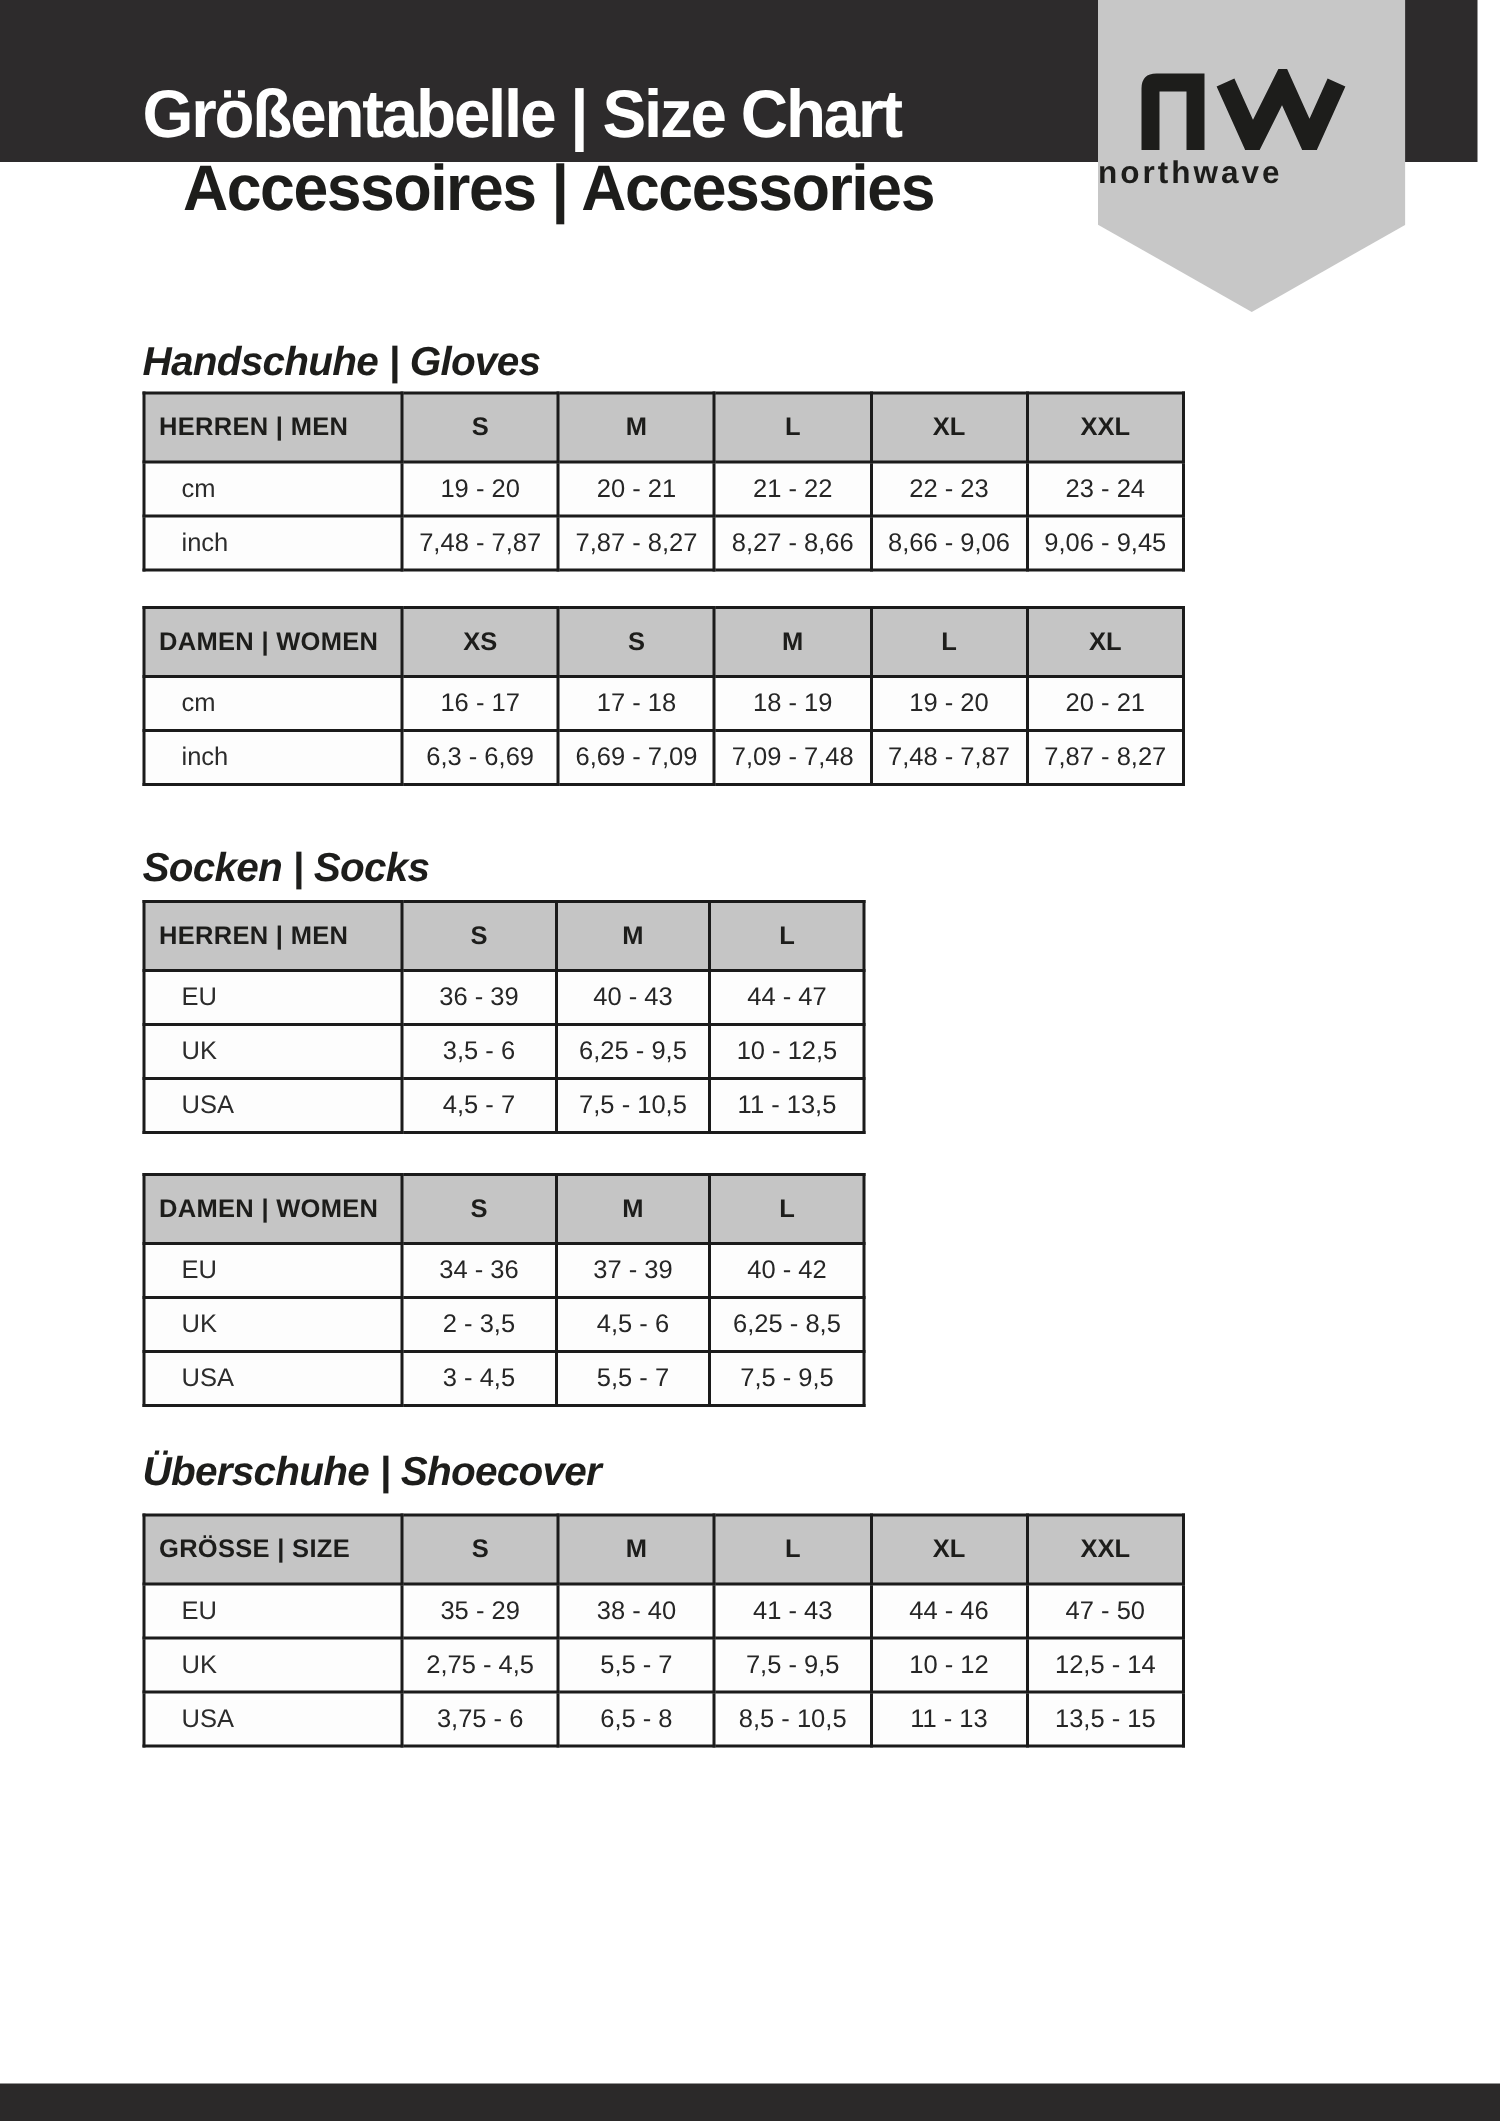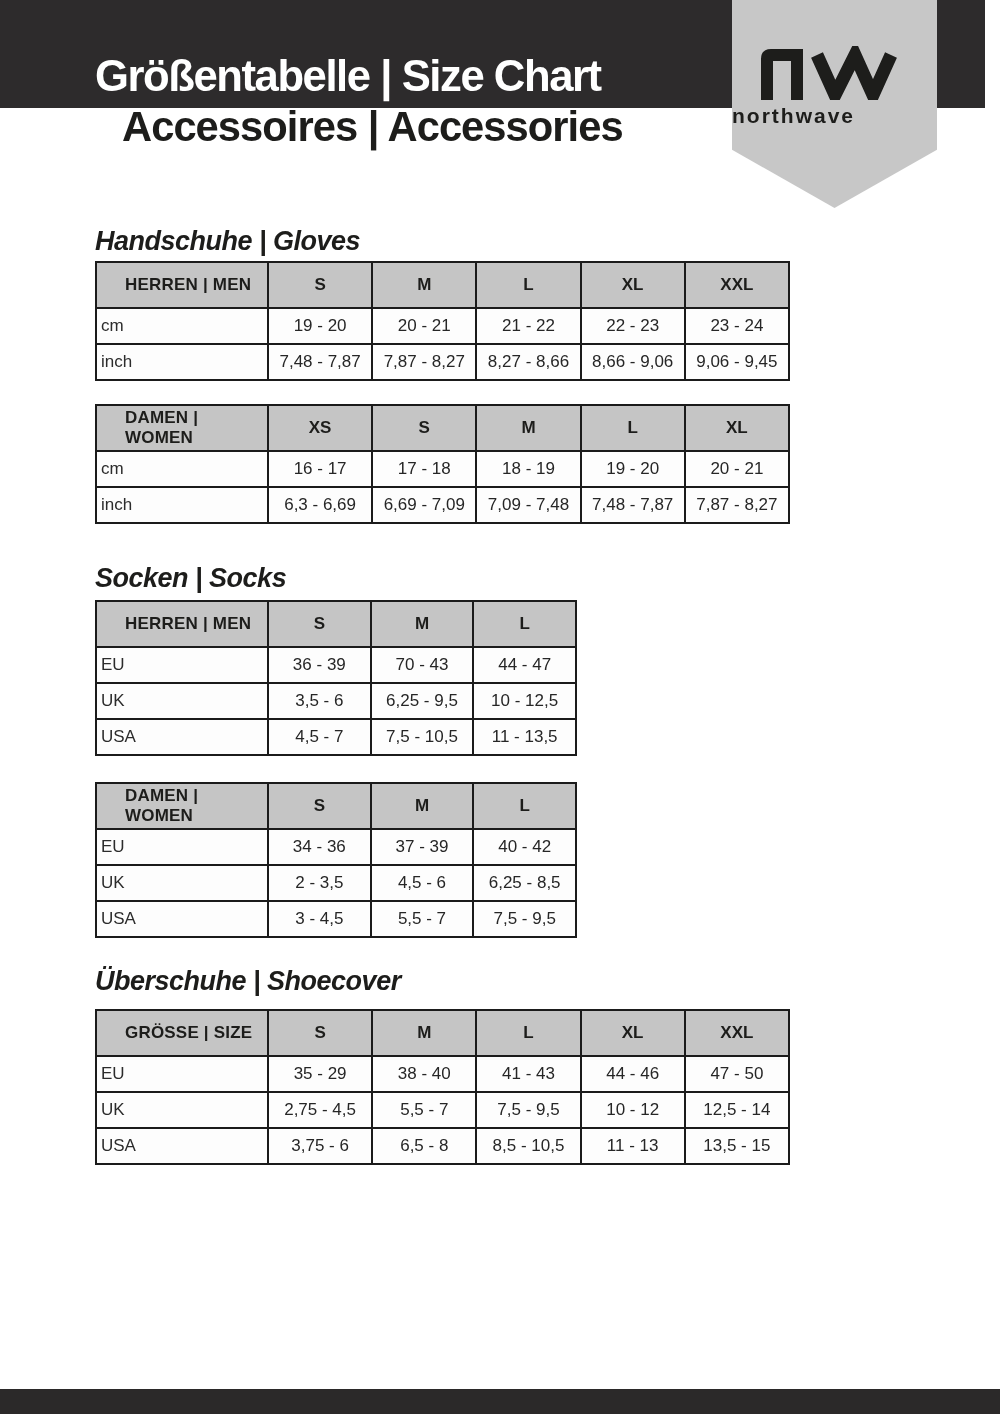--- a/index.html
+++ b/index.html
@@ -51,24 +51,24 @@
   table.size-table col.label-col{width:172px;}
   table.size-table th,
   table.size-table td{
     border:2px solid #1b1b1b;text-align:center;vertical-align:middle;
     font-size:17px;color:#262626;padding:0 4px;box-sizing:border-box;
   }
   table.size-table th{
     height:46px;background:#c5c5c5;font-weight:bold;color:#1d1d1b;
   }
   table.size-table th:first-child{
-    text-align:left;padding-left:28px;letter-spacing:0.2px;
+    text-align:left;padding-left:9px;letter-spacing:0.2px;
   }
   table.size-table td{height:36px;}
-  table.size-table td.rowlabel{text-align:left;padding-left:4px;color:#2c2c2c;}
+  table.size-table td.rowlabel{text-align:left;padding-left:24px;color:#2c2c2c;}
   
   .footer{
     position:absolute;left:0;top:1389px;width:1000px;height:25px;
     background:#2b2929;
   }
 </style>
 </head>
 <body>
 
 <div class="page">
@@ -182,21 +182,21 @@
             <th>HERREN | MEN</th>
             <th>S</th>
             <th>M</th>
             <th>L</th>
           </tr>
         </thead>
         <tbody>
           <tr>
             <td class="rowlabel">EU</td>
             <td>36 - 39</td>
-            <td>70 - 43</td>
+            <td>40 - 43</td>
             <td>44 - 47</td>
           </tr>
           <tr>
             <td class="rowlabel">UK</td>
             <td>3,5 - 6</td>
             <td>6,25 - 9,5</td>
             <td>10 - 12,5</td>
           </tr>
           <tr>
             <td class="rowlabel">USA</td>

